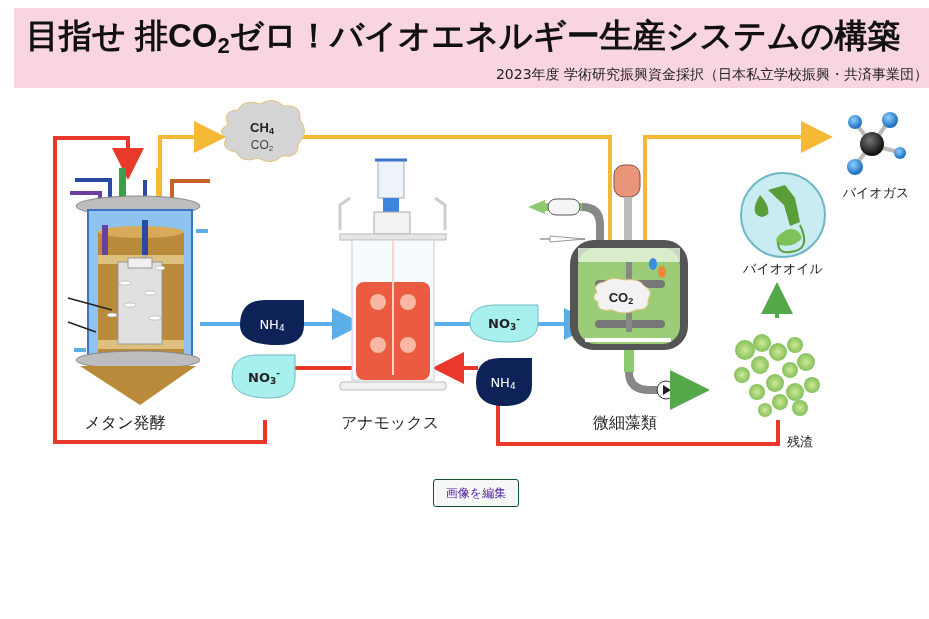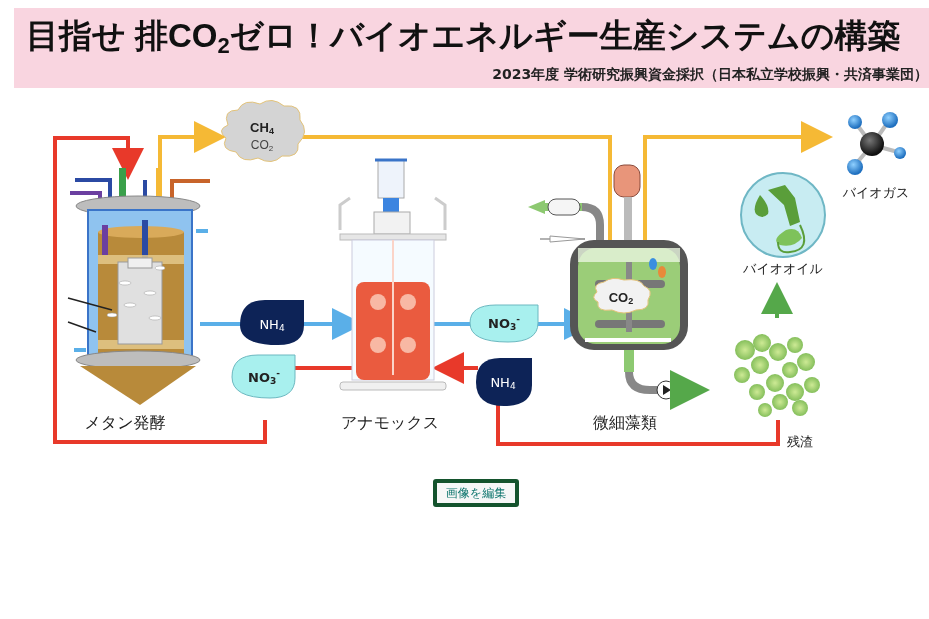--- a/index.html
+++ b/index.html
@@ -1,22 +1,22 @@
 <!DOCTYPE html>
 <html><head>
 <meta charset="utf-8">
 <style>
   html,body{margin:0;padding:0;background:#ffffff;}
   body{width:929px;height:619px;position:relative;overflow:hidden;font-family:"DejaVu Sans","Liberation Sans",sans-serif;}
   .banner{position:absolute;left:14px;top:8px;width:916px;height:80px;background:#f9d5e0;}
   .title{position:absolute;left:12px;top:6px;font-size:33px;font-weight:bold;color:#111;letter-spacing:0px;white-space:nowrap;font-family:Liberation Sans, sans-serif;}
   .title sub{font-size:22px;vertical-align:-6px;}
-  .subtitle{position:absolute;right:2px;top:58px;font-size:14px;color:#222;white-space:nowrap;font-weight:bold;}
+  .subtitle{position:absolute;right:2px;top:58px;font-size:14px;color:#222;white-space:nowrap;}
   .diagram{position:absolute;left:0;top:0;}
-  .edit-btn{position:absolute;left:433px;top:479px;width:86px;height:28px;box-sizing:border-box;border:4px solid #14532d;border-radius:3px;background:#f6f7f7;color:#0f766e;font-size:12px;display:flex;align-items:center;justify-content:center;cursor:pointer;}
+  .edit-btn{position:absolute;left:433px;top:479px;width:86px;height:28px;box-sizing:border-box;border:1px solid #14532d;border-radius:3px;background:#f6f7f7;color:#4c1d95;font-size:12px;display:flex;align-items:center;justify-content:center;cursor:pointer;}
 </style>
 </head>
 <body>
 
 <div class="banner">
   <div class="title"><span>目指せ 排CO</span><sub>2</sub><span>ゼロ！バイオエネルギー生産システムの構築</span></div>
   <div class="subtitle">2023年度 学術研究振興資金採択（日本私立学校振興・共済事業団）</div>
 </div>
 
 <svg class="diagram" width="929" height="470" viewBox="0 0 929 470" xmlns="http://www.w3.org/2000/svg">

